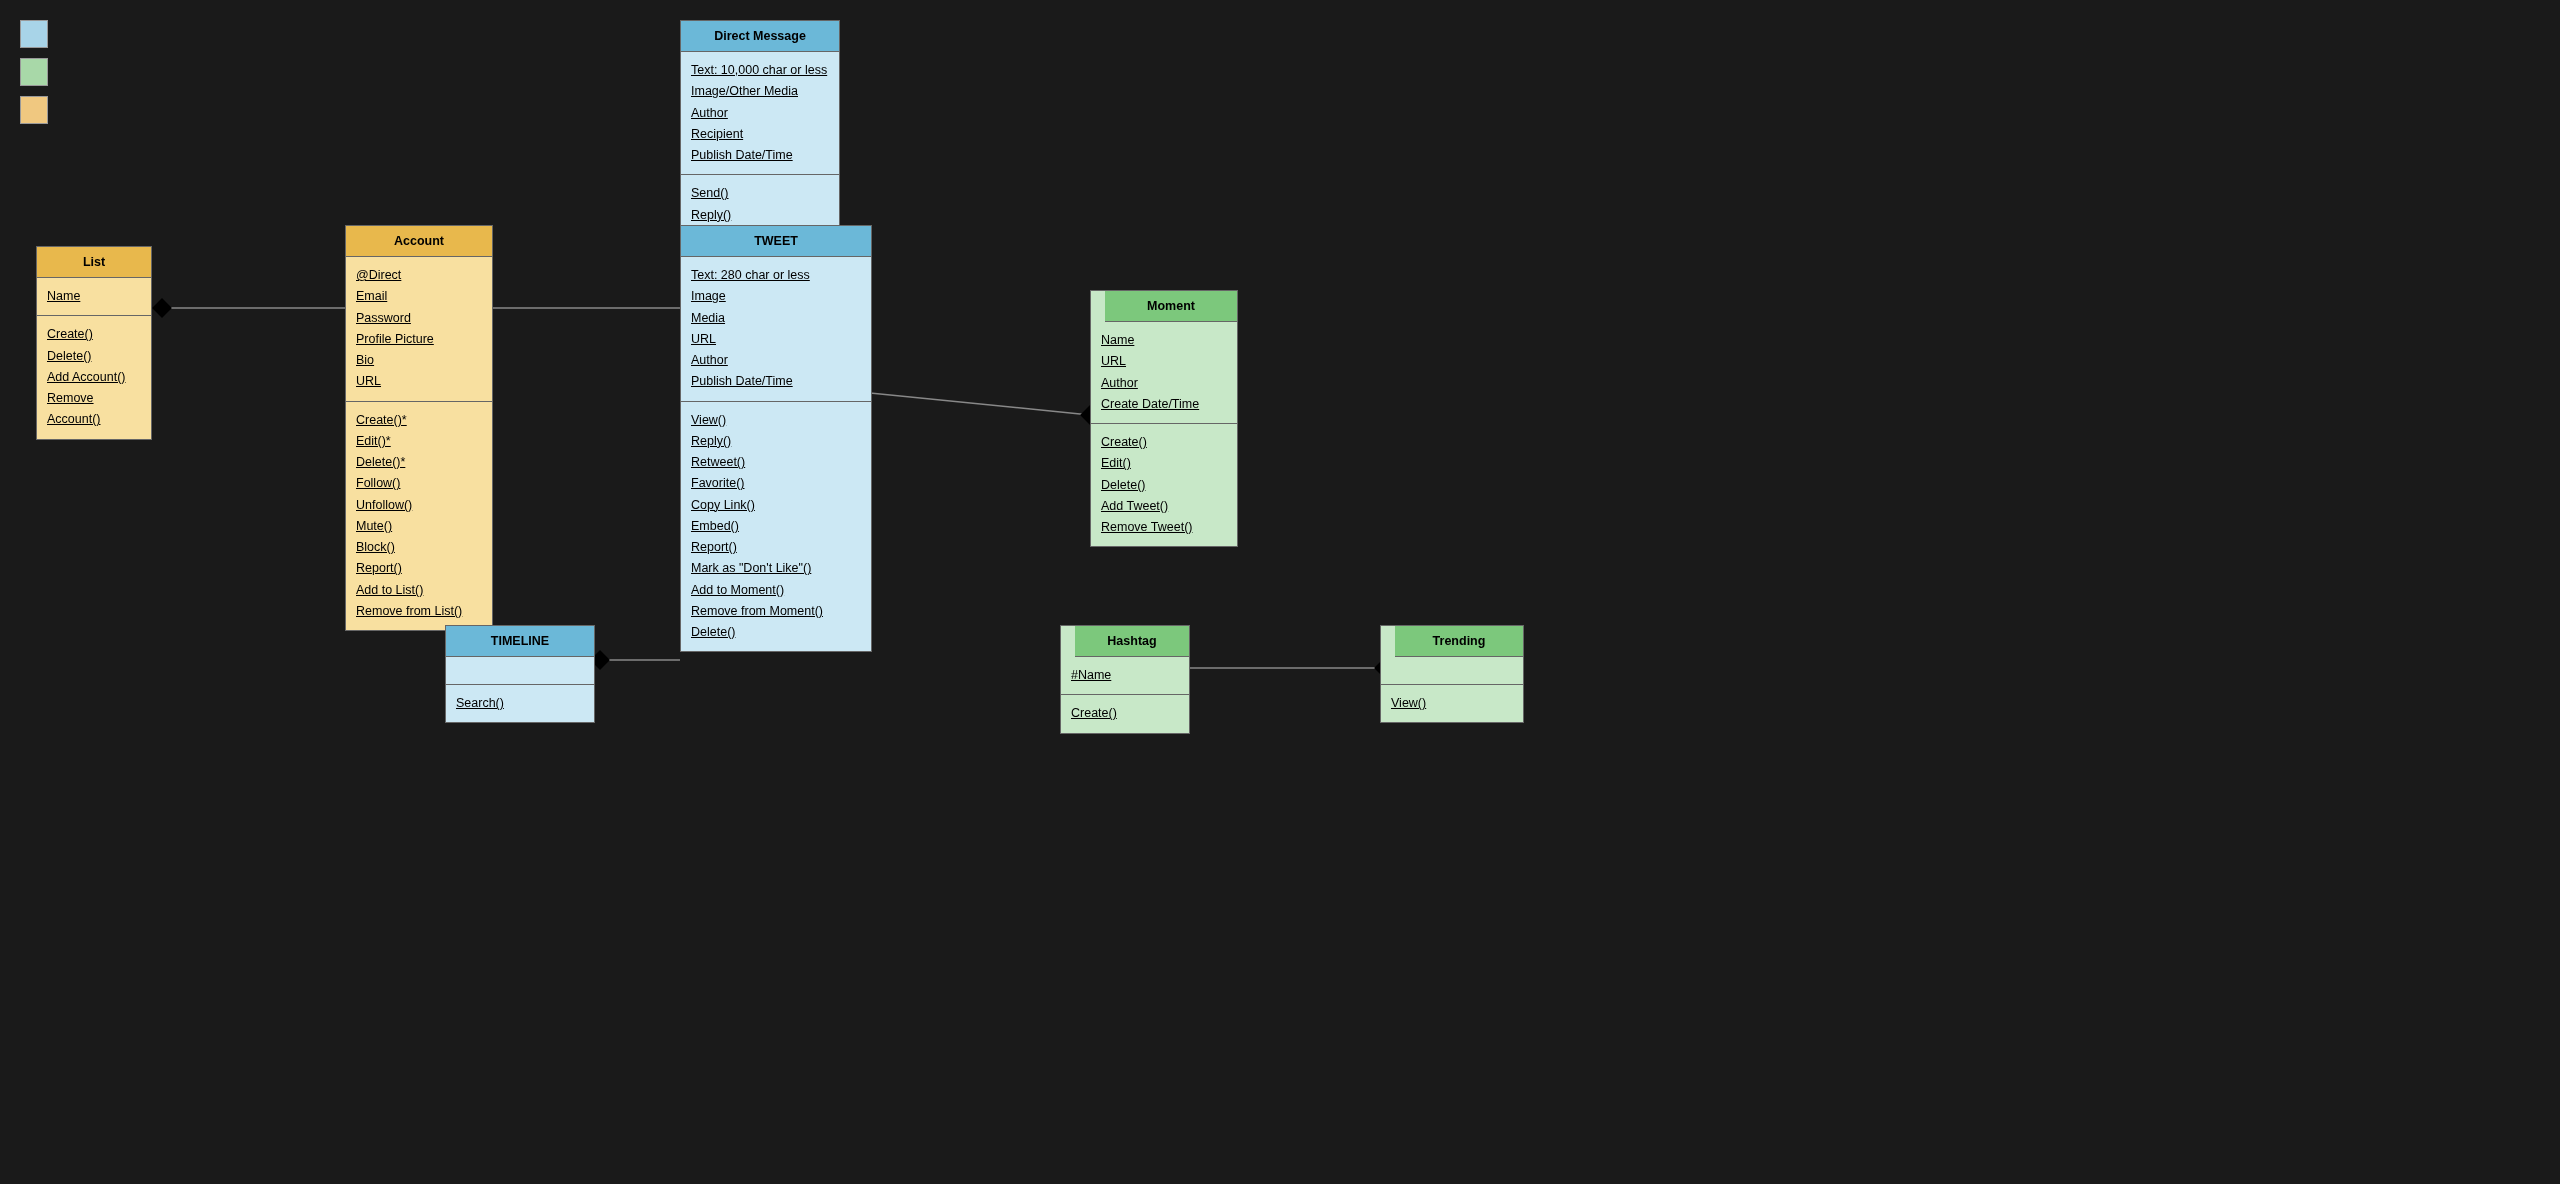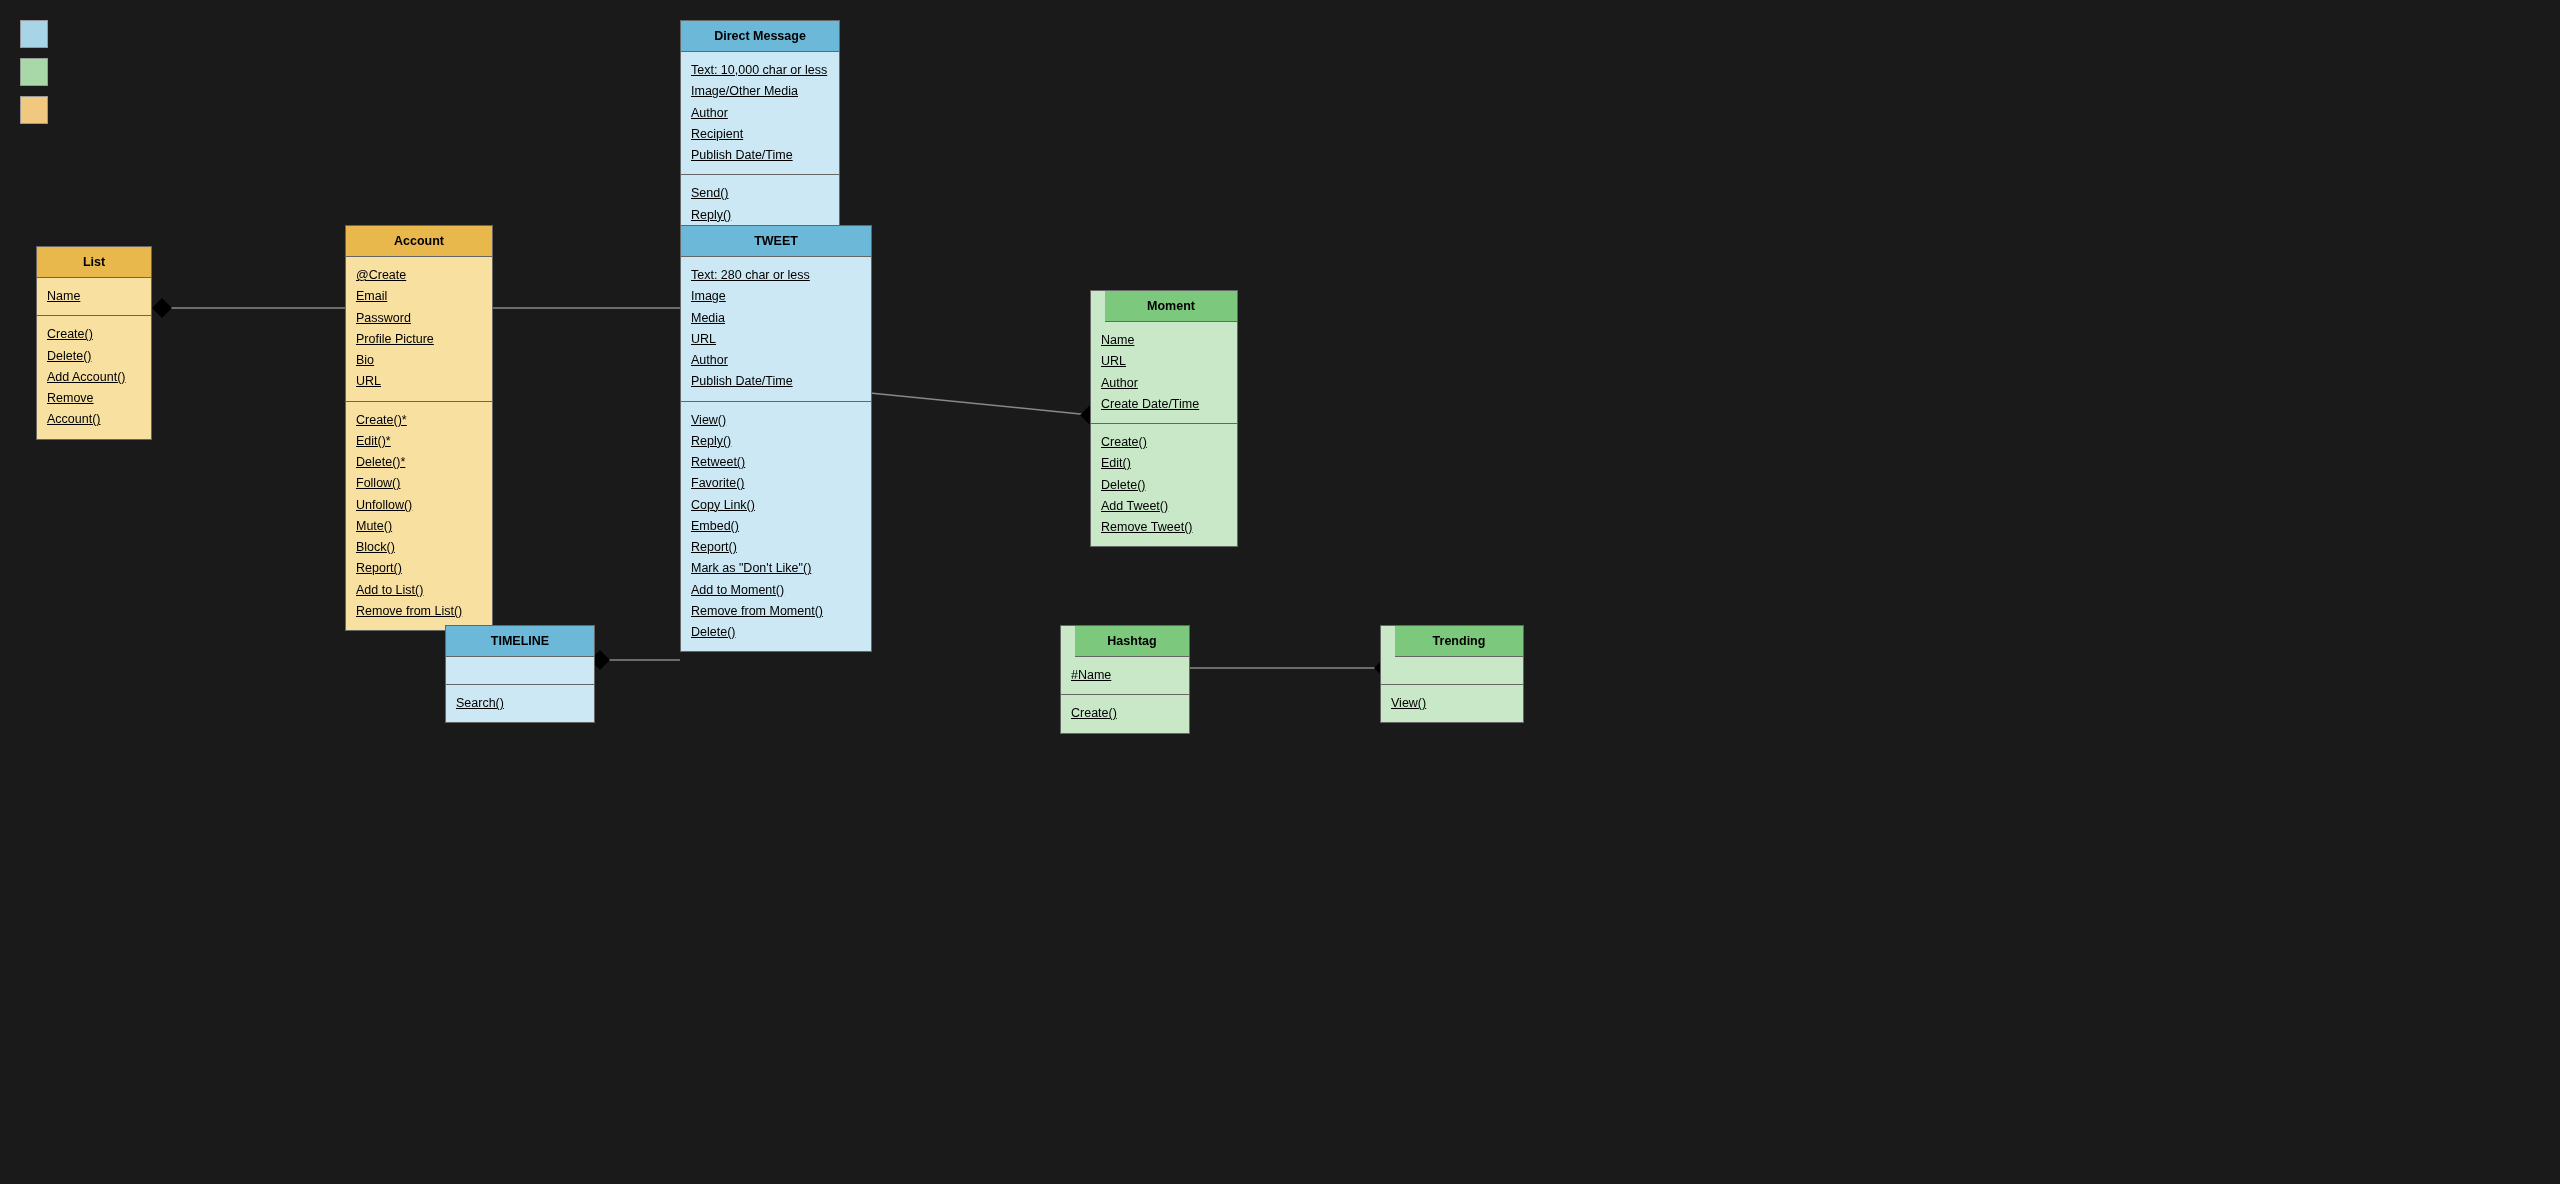--- a/index.html
+++ b/index.html
@@ -152,21 +152,21 @@
     <div>Mark as "Don't Like"()</div>
     <div>Add to Moment()</div>
     <div>Remove from Moment()</div>
     <div>Delete()</div>
   </div>
 </div>
 
 <div class="uml-box orange-body" style="left:345px; top:225px; width:148px;">
   <div class="uml-header orange-header">Account</div>
   <div class="uml-section">
-    <div>@Create</div>
+    <div>@Direct</div>
     <div>Email</div>
     <div>Password</div>
     <div>Profile Picture</div>
     <div>Bio</div>
     <div>URL</div>
   </div>
   <div class="uml-section">
     <div>Create()*</div>
     <div>Edit()*</div>
     <div>Delete()*</div>

